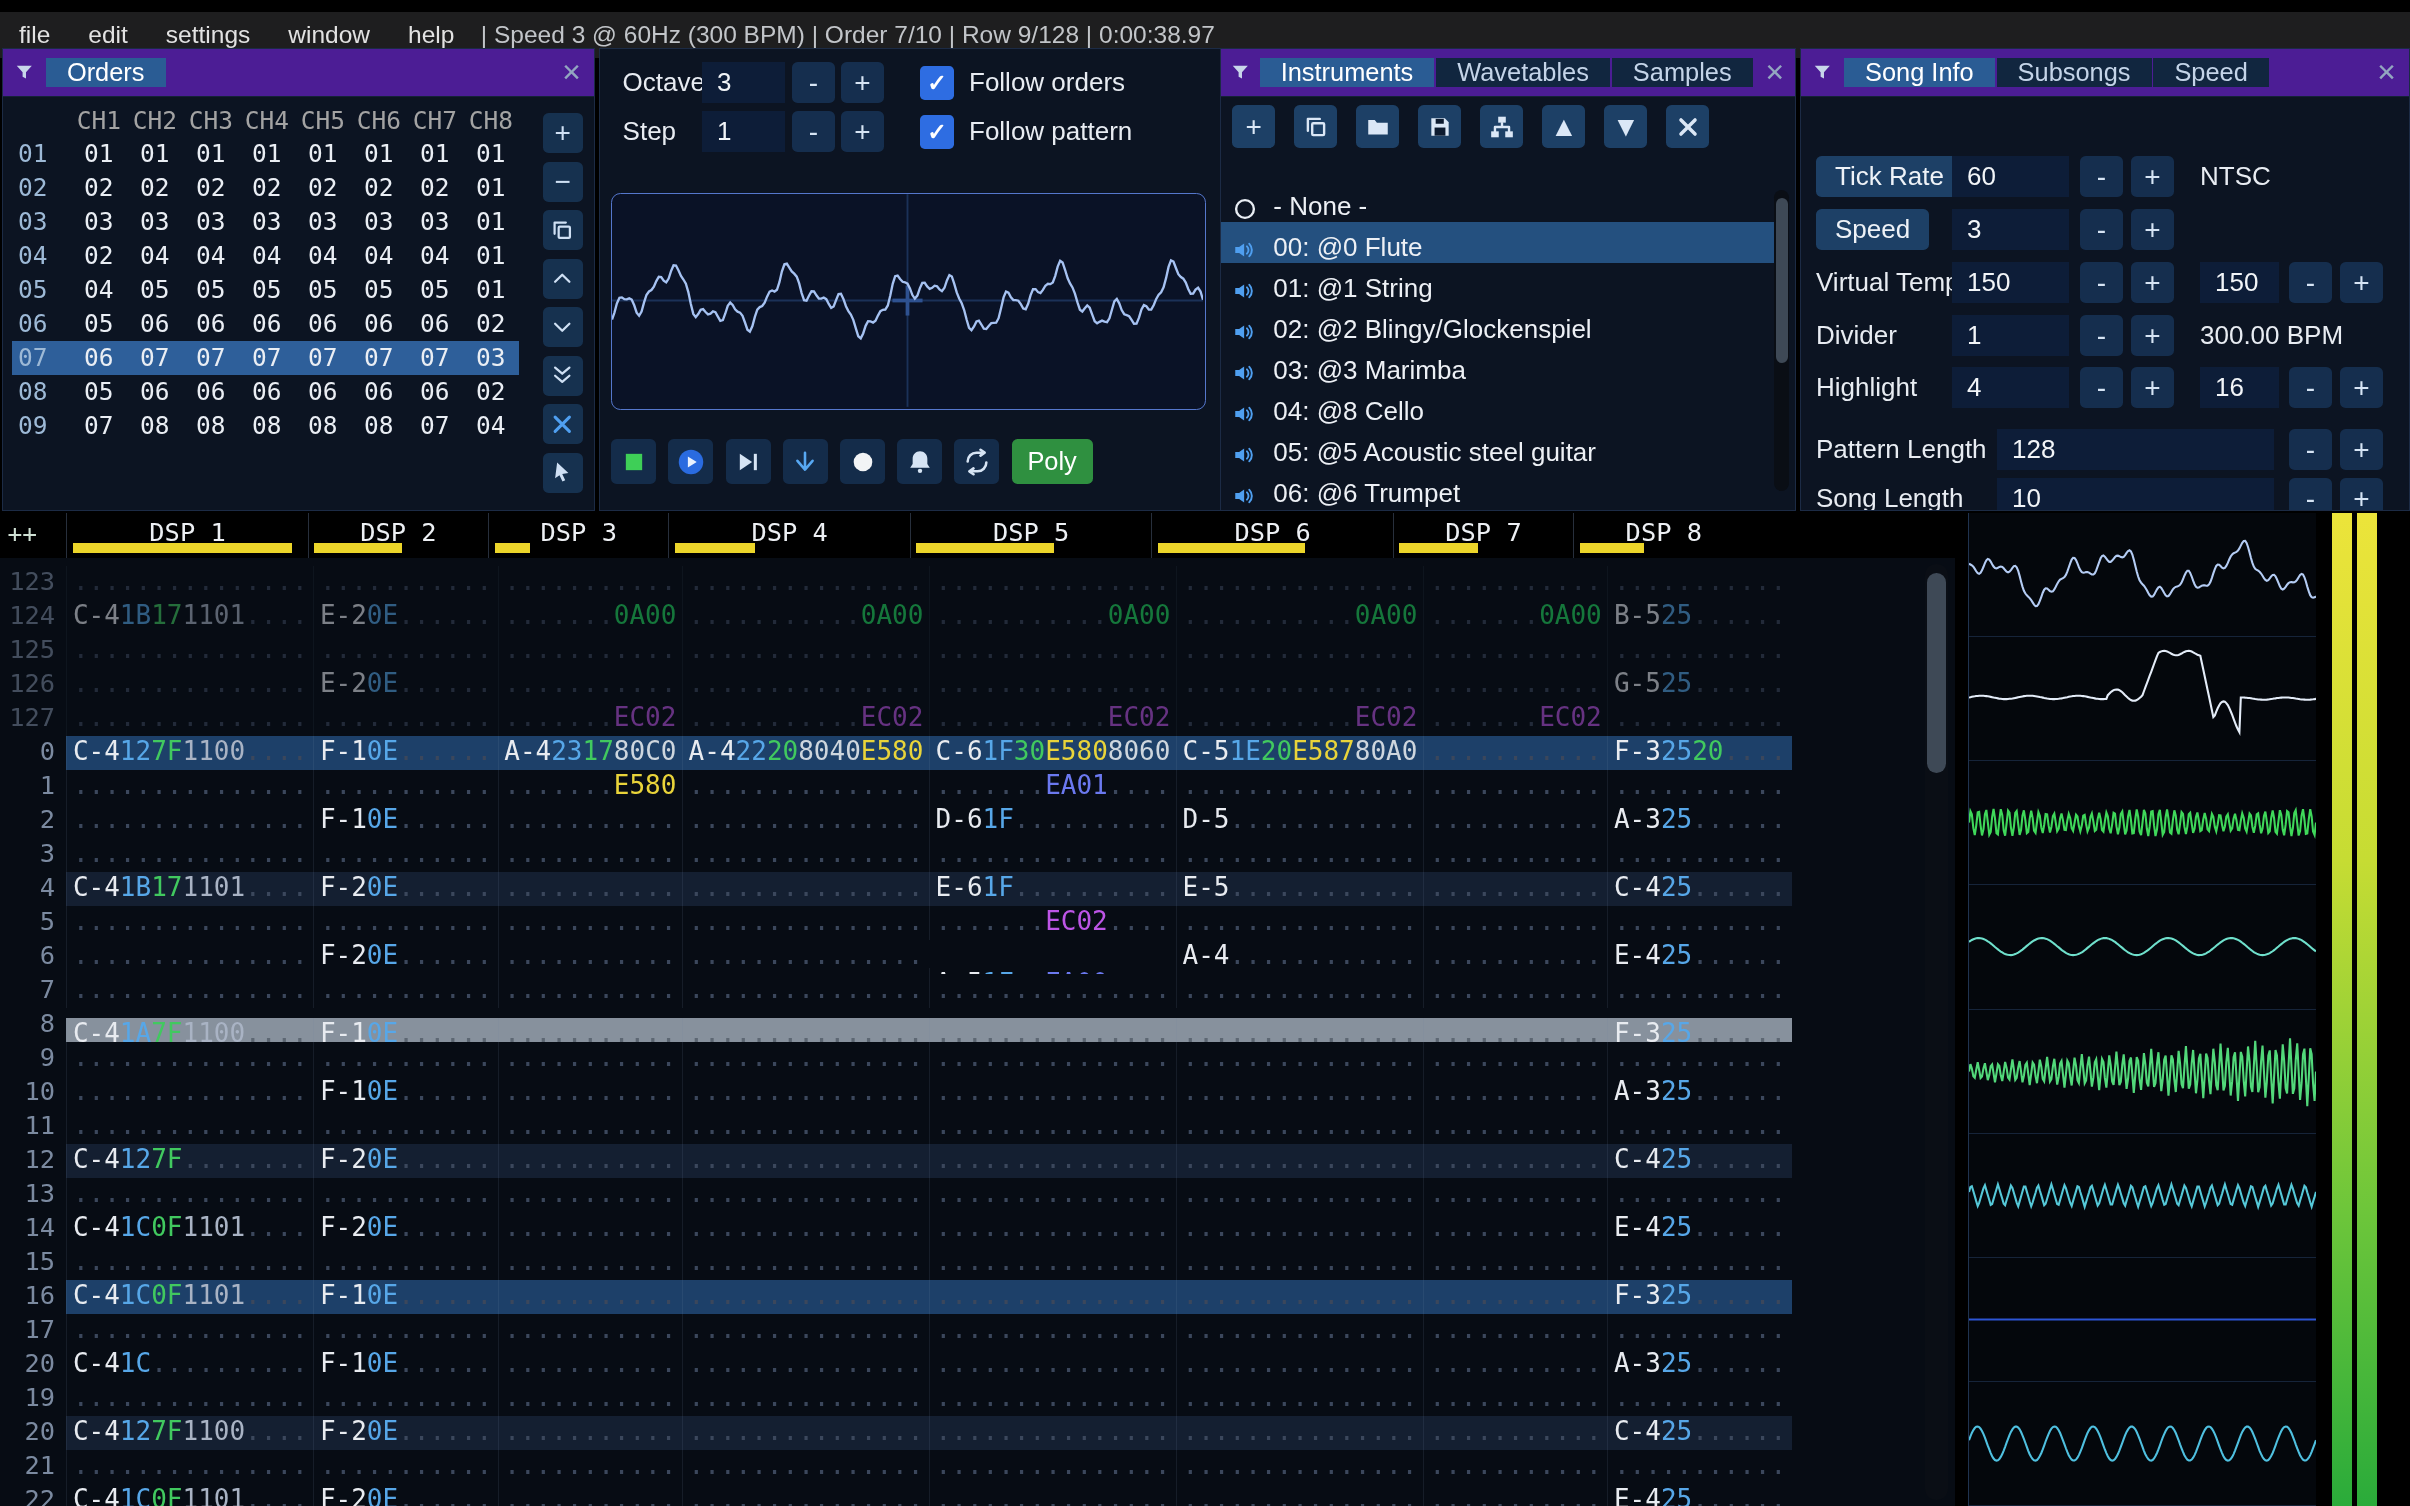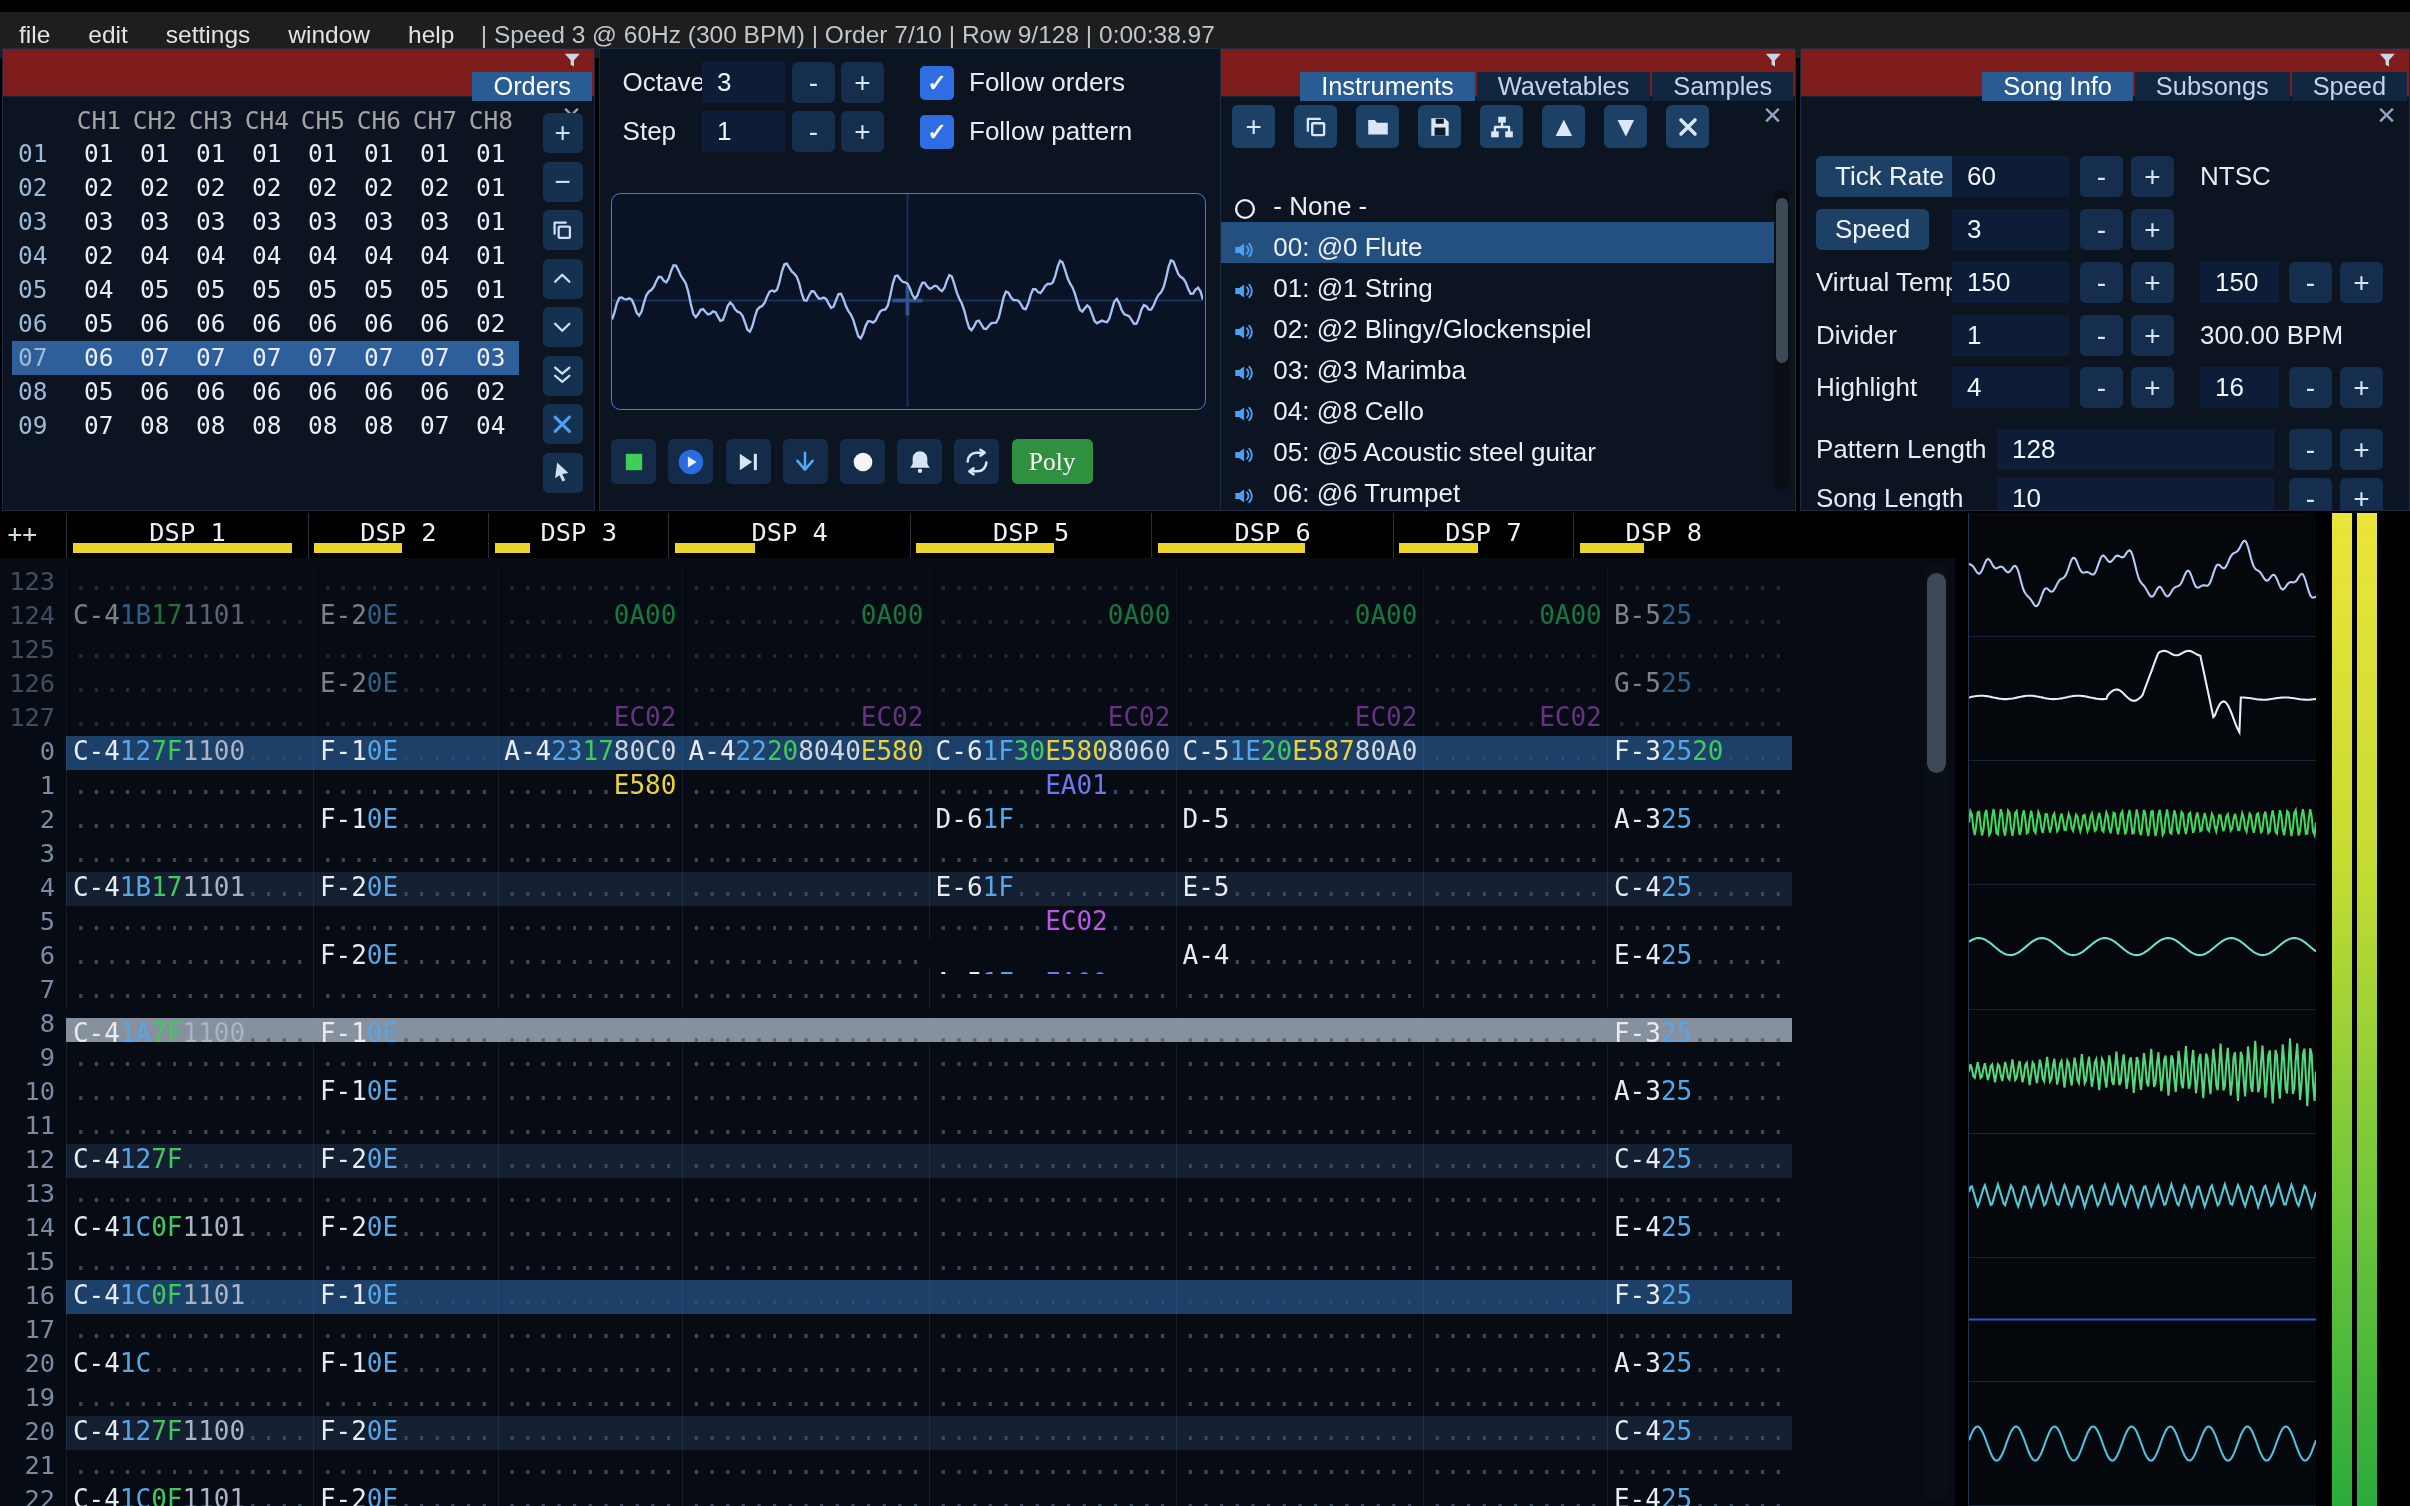--- a/index.html
+++ b/index.html
@@ -11,21 +11,21 @@
   align-items:center;font-size:24.5px;color:#e2e2e2;}
 .mi{padding:0 19px;}
 .status{margin-left:7.5px;color:#c2c5c9;white-space:nowrap;}
 
 
 .window{position:absolute;background:#0c1422;border:0.9px solid #1c2b45;box-sizing:border-box;overflow:hidden;}
 #win-orders{left:1.9px;top:48px;width:593px;height:463px;}
 #win-play{left:599px;top:48px;width:722px;height:463px;}
 #win-instruments{left:1220px;top:48px;width:576px;height:463px;}
 #win-song{left:1800px;top:48px;width:610px;height:463px;}
-.titlebar{height:47px;background:#7f1d1d;display:flex;align-items:flex-end;border-bottom:0.9px solid #152238;flex-direction:column;}
+.titlebar{height:47px;background:#4c1d95;display:flex;align-items:center;border-bottom:0.9px solid #152238;}
 .wmenu{width:43px;display:flex;align-items:center;justify-content:center;color:#c8d6ea;}
 .wmenu svg{width:22.6px;height:22.6px;}
 .tabs{display:flex;}
 .tab{display:flex;align-items:center;padding:0 21px;font-size:25.4px;background:#11263f;color:#c4d4e8;margin-right:1.9px;white-space:nowrap;}
 .tab.active{background:#2a5c94;color:#fff;}
 .tclose{margin-left:auto;width:45px;display:flex;align-items:center;justify-content:center;color:#93a6c0;font-size:24.5px;}
 
 
 .ogrid{position:absolute;left:9.4px;top:56px;font-family:"DejaVu Sans Mono",monospace;}
 .orow{display:flex;height:34px;line-height:34px;}
@@ -41,21 +41,21 @@
 .obtn svg{width:24.5px;height:24.5px;}
 .accent{color:#4f9ff0;}
 
 
 .flabel{position:absolute;height:41px;line-height:41px;font-size:26px;color:#e8ecf2;white-space:nowrap;}
 .numbox{position:absolute;height:41px;line-height:41px;background:#0d1d38;color:#f2f5f8;font-size:26px;padding-left:15px;box-sizing:border-box;}
 .stepbtn{position:absolute;width:43px;height:41px;background:#152e4e;border-radius:5.6px;color:#d6e4f4;font-size:28px;display:flex;align-items:center;justify-content:center;}
 .checkbox{position:absolute;width:34px;height:34px;background:#2e6de2;border-radius:4.7px;display:flex;align-items:center;justify-content:center;}
 .check{color:#fff;font-size:23.5px;font-weight:bold;}
 .oscbox{position:absolute;left:11.3px;top:144px;width:595px;height:217px;background:#0a1226;border:1.9px solid #5577cc;border-radius:9.4px;overflow:hidden;box-sizing:border-box;}
-.transport{position:absolute;left:11.3px;top:390px;display:flex;gap:12.2px;font-family:Liberation Serif, serif;}
+.transport{position:absolute;left:11.3px;top:390px;display:flex;gap:12.2px;}
 .tbtn{width:45px;height:45px;background:#142c4a;}
 .tbtn svg{width:28px;height:28px;}
 .polybtn{width:81px;height:45px;background:#2f9040;color:#fff;font-size:25.4px;display:flex;align-items:center;justify-content:center;border-radius:5.6px;}
 
 
 .itoolbar{position:absolute;left:11.3px;top:56px;display:flex;}
 .ibtn{width:43px;height:43px;background:#1d4066;margin-right:19px;color:#dbe7f6;}
 .ibtn svg{width:26px;height:26px;}
 .ibtn .glyph{font-size:28px;line-height:1;}
 .ilist{position:absolute;left:0;top:132px;right:19px;}

